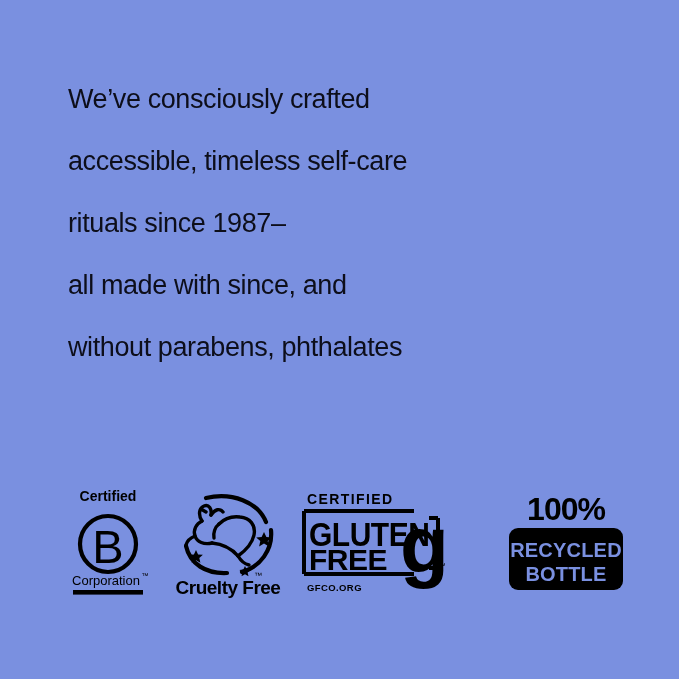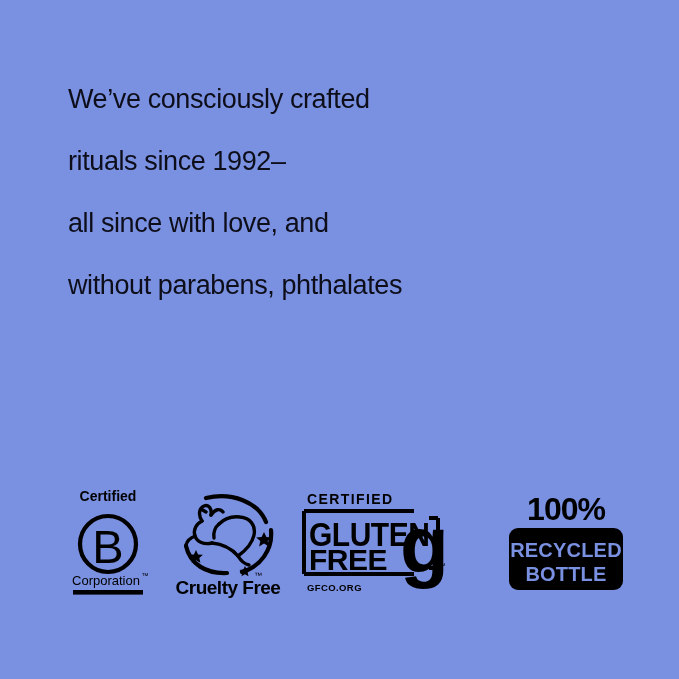--- a/index.html
+++ b/index.html
@@ -60,22 +60,23 @@
 
   .badge svg { display: block; width: 100%; height: 100%; }
 </style>
 </head>
 <body>
 
 <div id="panel">
 
   <div id="statement">
     <span class="stmt-line">We’ve consciously crafted</span>
-    <span class="stmt-line">rituals since 1992–</span>
-    <span class="stmt-line">all since with love, and</span>
+    <span class="stmt-line">accessible, timeless self-care</span>
+    <span class="stmt-line">rituals since 1987–</span>
+    <span class="stmt-line">all made with since, and</span>
     <span class="stmt-line">without parabens, phthalates</span>
   </div>
 
   <div id="badge-row">
 
     <div class="badge badge-b">
       <svg viewBox="0 0 92 110" xmlns="http://www.w3.org/2000/svg">
         <text x="46" y="13" text-anchor="middle" fill="#000" font-family="Liberation Sans, sans-serif" font-size="14" font-weight="700">Certified</text>
         <circle cx="46" cy="56" r="28" fill="none" stroke="#000" stroke-width="4.2"></circle>
         <text x="46" y="75" text-anchor="middle" fill="#000" font-family="Liberation Sans, sans-serif" font-size="47" font-weight="400">B</text>

